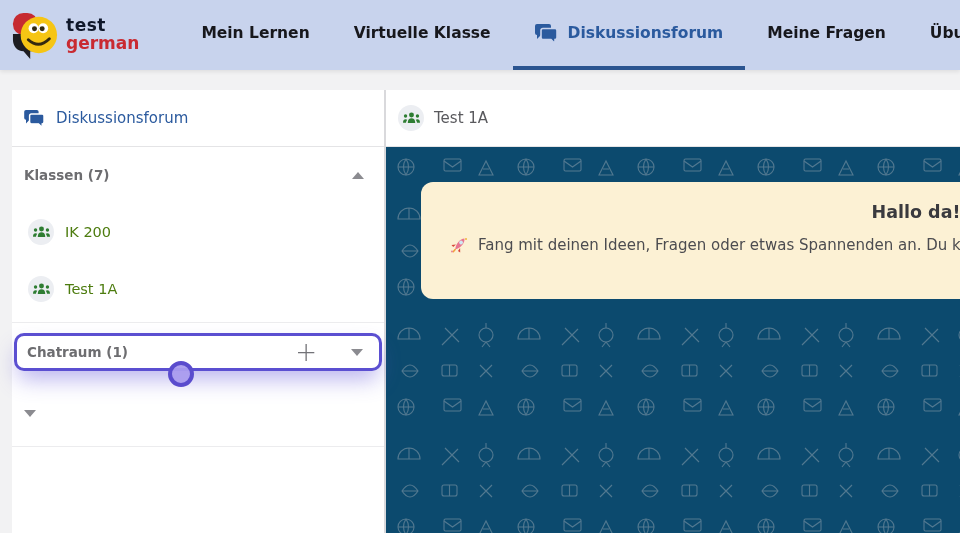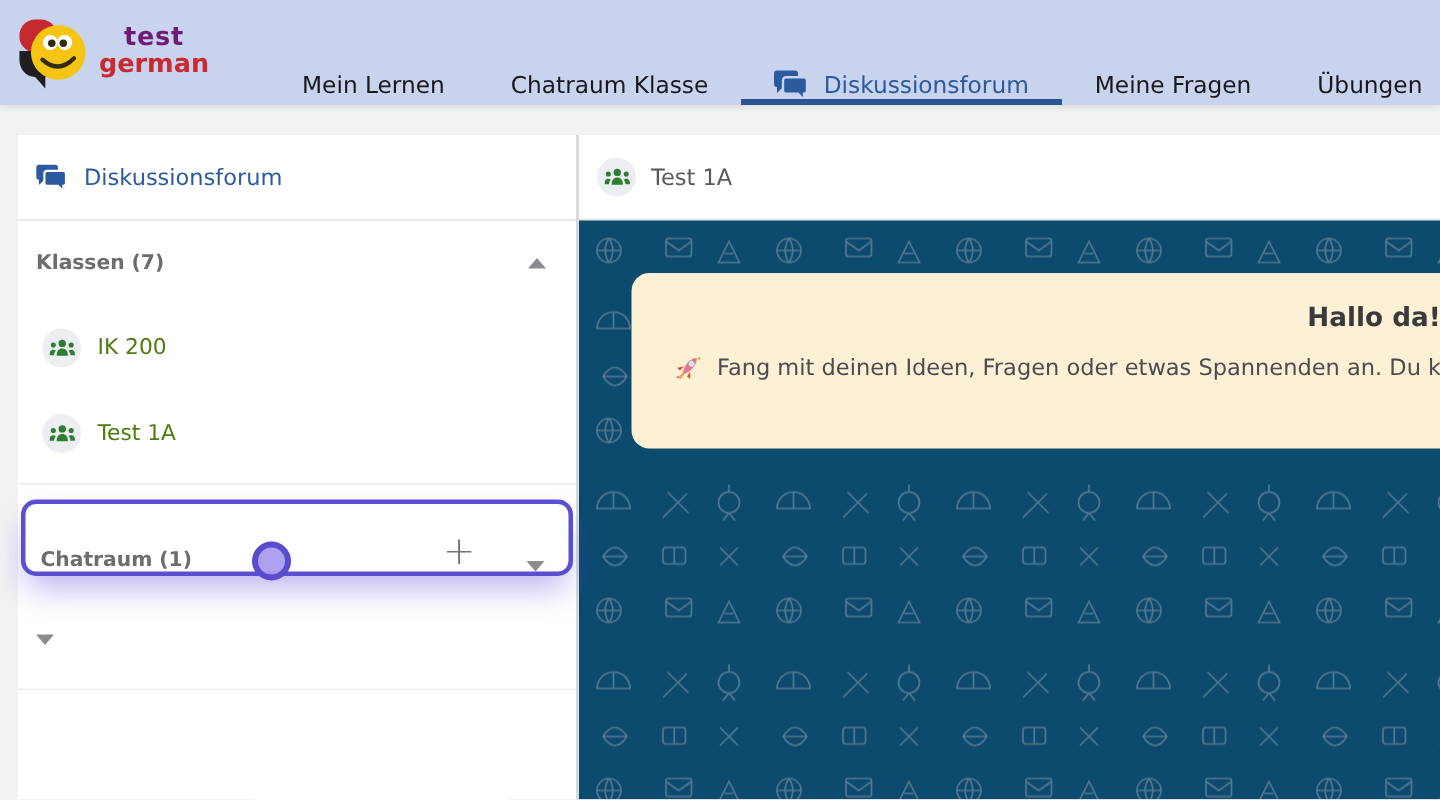--- a/index.html
+++ b/index.html
@@ -5,25 +5,25 @@
   * { margin:0; padding:0; box-sizing:border-box; }
   html,body { width:960px; height:533px; overflow:hidden;
     font-family:"DejaVu Sans","Liberation Sans",sans-serif;
     background:#f2f2f3; }
 
   
   .nav { height:70px; background:#c8d3ed; display:flex; align-items:stretch;
          padding:0 10px 0 12px; position:relative; box-shadow:0 2px 4px rgba(0,0,0,.08); }
   .logo { display:flex; align-items:center; gap:8px; margin-right:40px; cursor:pointer; }
   .logo-text { line-height:1.05; font-weight:bold; font-size:17px; }
-  .logo-text .l1 { color:#701a75; letter-spacing:.5px;text-align:center; }
+  .logo-text .l1 { color:#0f172a; letter-spacing:.5px; }
   .logo-text .l2 { color:#c92a31; }
   .nav-items { display:flex; flex:1; align-items:stretch; justify-content:space-between; }
-  .nav-item { display:flex; align-items:flex-end; gap:9px; padding:0 22px;
-              font-size:15.5px; font-weight:400; color:#17171c; cursor:pointer;
+  .nav-item { display:flex; align-items:center; gap:9px; padding:0 22px;
+              font-size:15.5px; font-weight:700; color:#17171c; cursor:pointer;
               border-bottom:4px solid transparent; white-space:nowrap; }
   .nav-item.active { color:#2b5a9e; border-bottom-color:#2b5490; }
 
   
   .content { display:flex; margin:20px 0 0 12px; height:443px; }
 
   .sidebar { width:372px; background:#ffffff; border-radius:8px 0 0 0;
              display:flex; flex-direction:column; position:relative; }
   .v-divider { width:2px; background:#d9d9dc; }
 
@@ -39,22 +39,22 @@
   .caret.down { border-top:7px solid #8b8b90; }
 
   .class-item { height:57px; display:flex; align-items:center; gap:11px;
                 padding:0 12px 0 16px; cursor:pointer; }
   .icon-circle { width:26px; height:26px; border-radius:50%; background:#eceef2;
                  display:flex; align-items:center; justify-content:center; flex:none; }
   .class-item .label { font-size:14.5px; color:#4d7c0f; }
 
   .h-divider { height:1px; background:#ececee; margin:5px 0 0 0; }
 
-  .chatraum-box { margin:10px 2px 0 2px; height:51px; border:3px solid #5b4fd1;
-                  border-radius:10px; background:#fff; display:flex; align-items:flex-end;
+  .chatraum-box { margin:10px 2px 0 2px; height:38px; border:3px solid #5b4fd1;
+                  border-radius:10px; background:#fff; display:flex; align-items:center;
                   padding:0 16px 0 10px; gap:18px;
                   box-shadow:0 12px 22px -4px rgba(99,87,217,.45); position:relative; z-index:2; }
   .chatraum-box .section-label { flex:1; }
   .plus-btn { font-size:26px; font-weight:300; color:#737378; line-height:1;
               cursor:pointer; margin-right:16px; }
 
   .cursor-dot { position:absolute; left:168px; top:361px; width:26px; height:26px;
                 border-radius:50%; border:4px solid #5a4ccd; background:rgba(170,156,238,.95);
                 z-index:5; pointer-events:none; }
 
@@ -92,21 +92,21 @@
       <div class="l1">test</div>
       <div class="l2">german</div>
     </div>
   </div>
 
   <div class="nav-items">
     <div class="nav-item">
       <span>Mein Lernen</span>
     </div>
     <div class="nav-item">
-      <span>Chatraum Klasse</span>
+      <span>Virtuelle Klasse</span>
     </div>
     <div class="nav-item active">
       <span>
         <svg width="24" height="20" viewBox="0 0 24 20">
           <path d="M2 1 h12 a2 2 0 0 1 2 2 v7 a2 2 0 0 1 -2 2 h-8 l-4 4 v-4 a2 2 0 0 1 -2 -2 v-7 a2 2 0 0 1 2 -2z" fill="#2b5a9e"></path>
           <path d="M8 5.5 h12 a2 2 0 0 1 2 2 v7 a2 2 0 0 1 -2 2 v4 l-4 -4 h-8 a2 2 0 0 1 -2 -2 v-7 a2 2 0 0 1 2 -2z" fill="#2b5a9e" stroke="#c8d3ed" stroke-width="1.6"></path>
         </svg>
       </span>
       <span>Diskussionsforum</span>
     </div>

